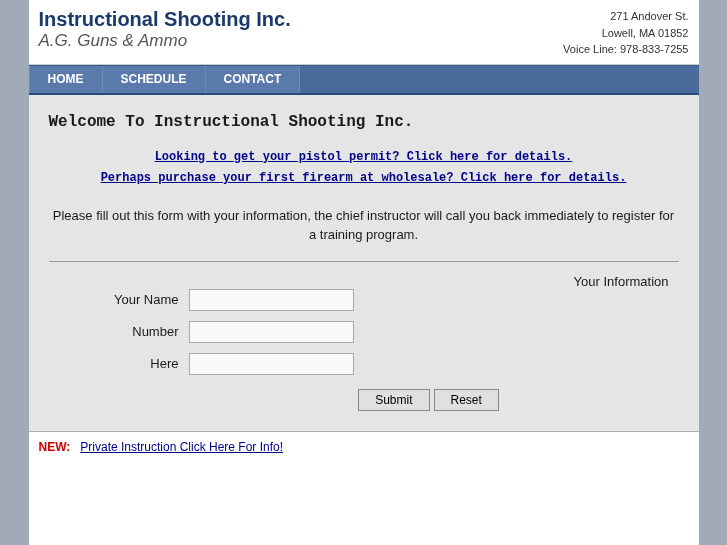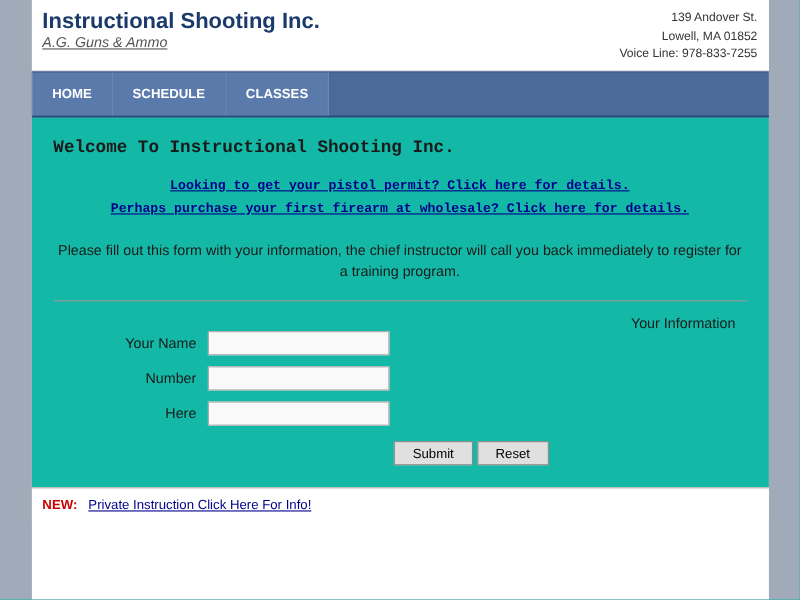--- a/index.html
+++ b/index.html
@@ -30,37 +30,36 @@
       display: flex;
       flex-direction: column;
     }
     #logo-title {
       font-size: 20px;
       font-weight: bold;
       color: #1a3a6b;
       font-family: Arial, sans-serif;
     }
     #logo-subtitle {
-      font-size: 13px;
+      font-size: 17px;
       color: #555;
       font-style: italic;
-      text-decoration: underline;
     }
     #contact-info {
       text-align: right;
       font-size: 11px;
       color: #333;
       line-height: 1.5;
     }
     
     #nav {
       background: #4a6a9c;
       display: flex;
       align-items: stretch;
-      height: 42px;
+      height: 30px;
       border-top: 1px solid #3a5a8c;
       border-bottom: 2px solid #2a4a7c;
     }
     .nav-item {
       color: #ffffff;
       font-size: 12px;
       font-weight: bold;
       padding: 0 18px;
       display: flex;
       align-items: center;
@@ -71,21 +70,21 @@
     }
     .nav-item:first-child {
       border-left: 1px solid #6a8abc;
     }
     .nav-item.active {
       background: #3a5a8c;
     }
     
     #main-content {
       padding: 18px 20px 20px 20px;
-      background: #14b8a6;
+      background: #e5e5e5;
     }
     #welcome-title {
       font-size: 16px;
       font-weight: bold;
       color: #1a1a1a;
       margin-bottom: 16px;
       font-family: 'Courier New', Courier, monospace;
     }
     #links-section {
       text-align: center;
@@ -192,30 +191,30 @@
 <body>
 
 <div id="page-wrapper">
 
   <div id="header">
     <div id="logo-area">
       <span id="logo-title">Instructional Shooting Inc.</span>
       <span id="logo-subtitle">A.G. Guns &amp; Ammo</span>
     </div>
     <div id="contact-info">
-      <div>139 Andover St.</div>
+      <div>271 Andover St.</div>
       <div>Lowell, MA 01852</div>
       <div>Voice Line: 978-833-7255</div>
     </div>
   </div>
 
   <nav id="nav">
     <a class="nav-item">HOME</a>
     <a class="nav-item">SCHEDULE</a>
-    <a class="nav-item">CLASSES</a>
+    <a class="nav-item">CONTACT</a>
   </nav>
 
   <div id="main-content">
     <div id="welcome-title">Welcome To Instructional Shooting Inc.</div>
 
     <div id="links-section">
       <a class="info-link">Looking to get your pistol permit? Click here for details.</a>
       <a class="info-link">Perhaps purchase your first firearm at wholesale? Click here for details.</a>
     </div>
 

